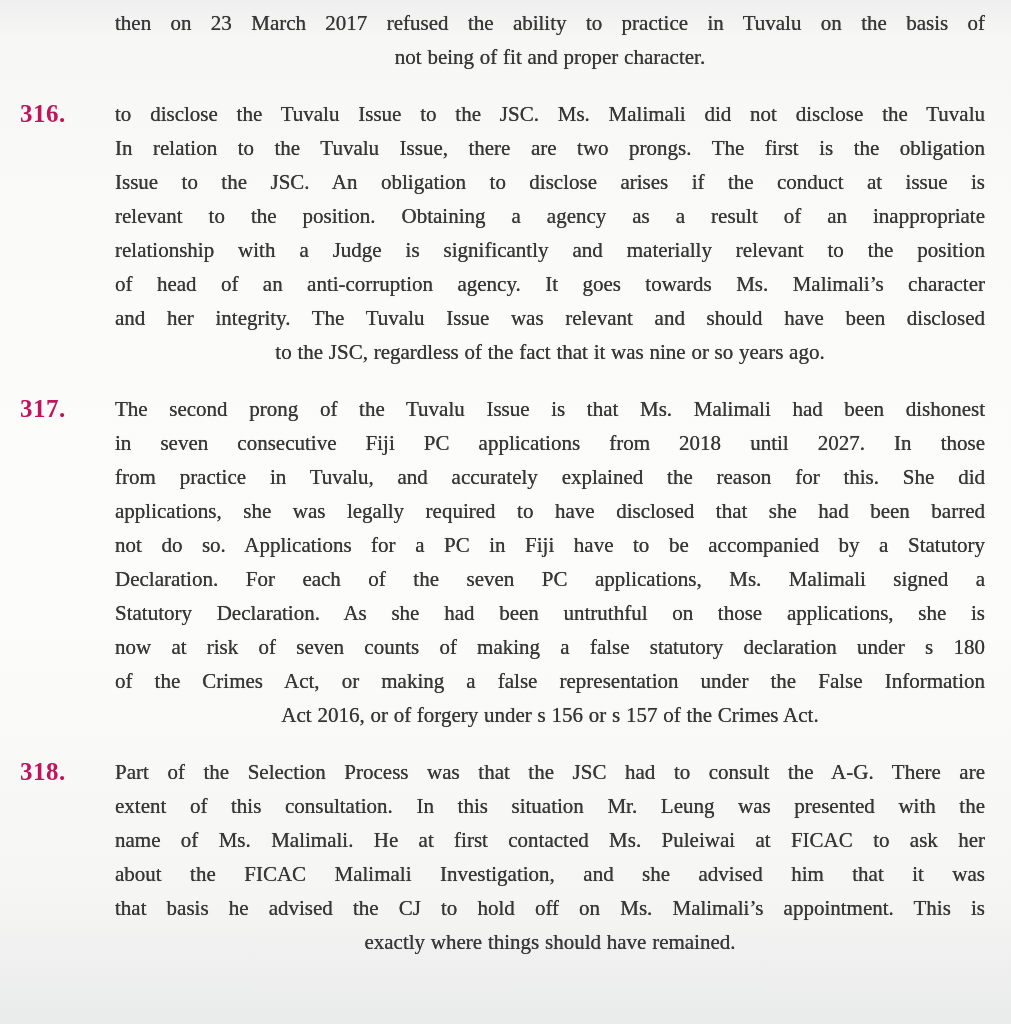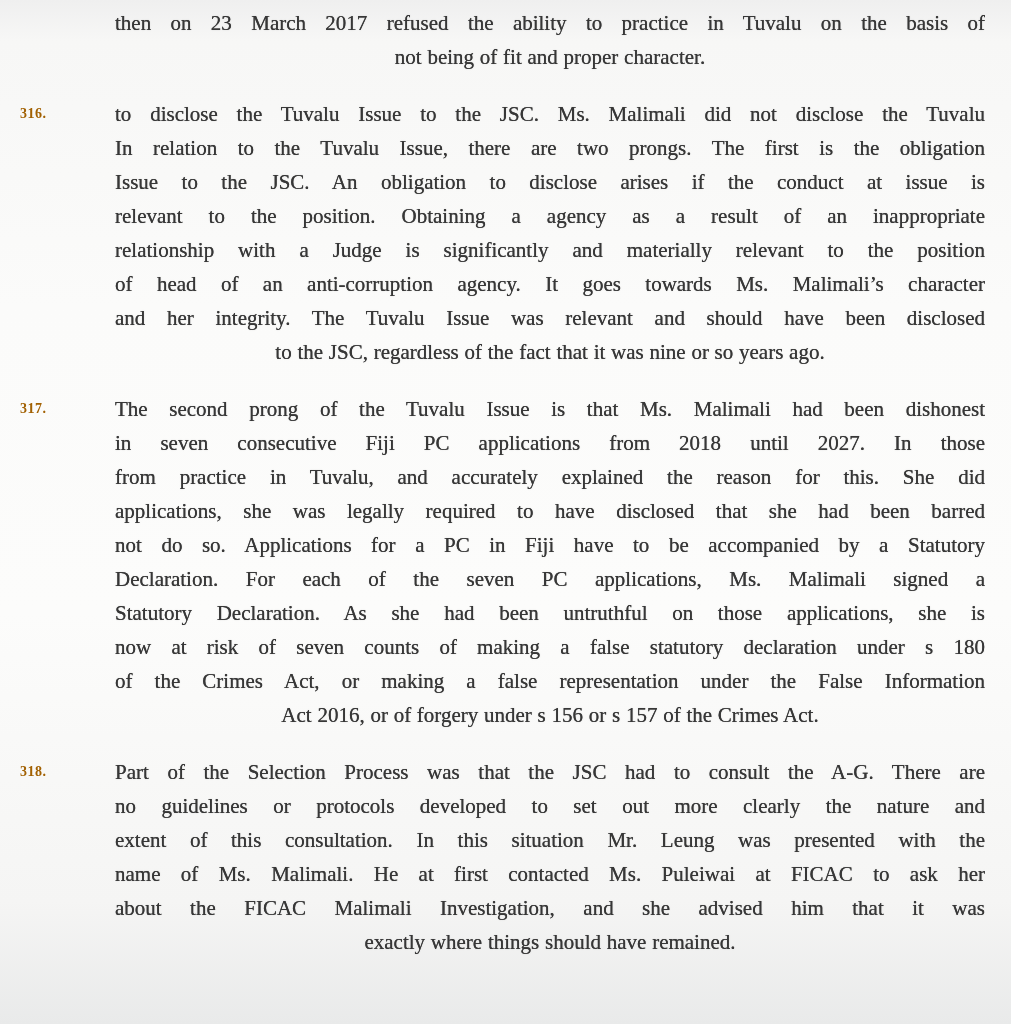--- a/index.html
+++ b/index.html
@@ -33,23 +33,23 @@
     display: flex;
     align-items: flex-start;
   }
   .para + .para {
     margin-top: 23px;
   }
   .num {
     width: 95px;
     flex: 0 0 95px;
     font-weight: bold;
-    font-size: 14px;
+    font-size: 25px;
     line-height: 34px;
-    color: #a16207;
+    color: #be185d;
     letter-spacing: 0.5px;
   }
   .txt {
     width: 870px;
     flex: 0 0 870px;
     font-size: 21px;
     line-height: 34px;
     text-shadow: 0 0 0.6px rgba(55,55,55,0.85), 0 0 1.4px rgba(110,110,110,0.30);
   }
   .line {
@@ -108,21 +108,21 @@
           <div class="line">Statutory Declaration. As she had been untruthful on those applications, she is</div>
           <div class="line">now at risk of seven counts of making a false statutory declaration under s 180</div>
           <div class="line">of the Crimes Act, or making a false representation under the False Information</div>
           <div class="line noj">Act 2016, or of forgery under s 156 or s 157 of the Crimes Act.</div>
         </div>
       </div>
       <div class="para">
         <div class="num">318.</div>
         <div class="txt">
           <div class="line">Part of the Selection Process was that the JSC had to consult the A-G. There are</div>
-          <div class="line">no guidelines or protocols developed to set out more clearly the nature and</div>
           <div class="line">extent of this consultation. In this situation Mr. Leung was presented with the</div>
           <div class="line">name of Ms. Malimali. He at first contacted Ms. Puleiwai at FICAC to ask her</div>
           <div class="line">about the FICAC Malimali Investigation, and she advised him that it was</div>
+          <div class="line">that basis he advised the CJ to hold off on Ms. Malimali’s appointment. This is</div>
           <div class="line noj">exactly where things should have remained.</div>
         </div>
       </div>
     </div>
 </div>
 
 </body></html>

